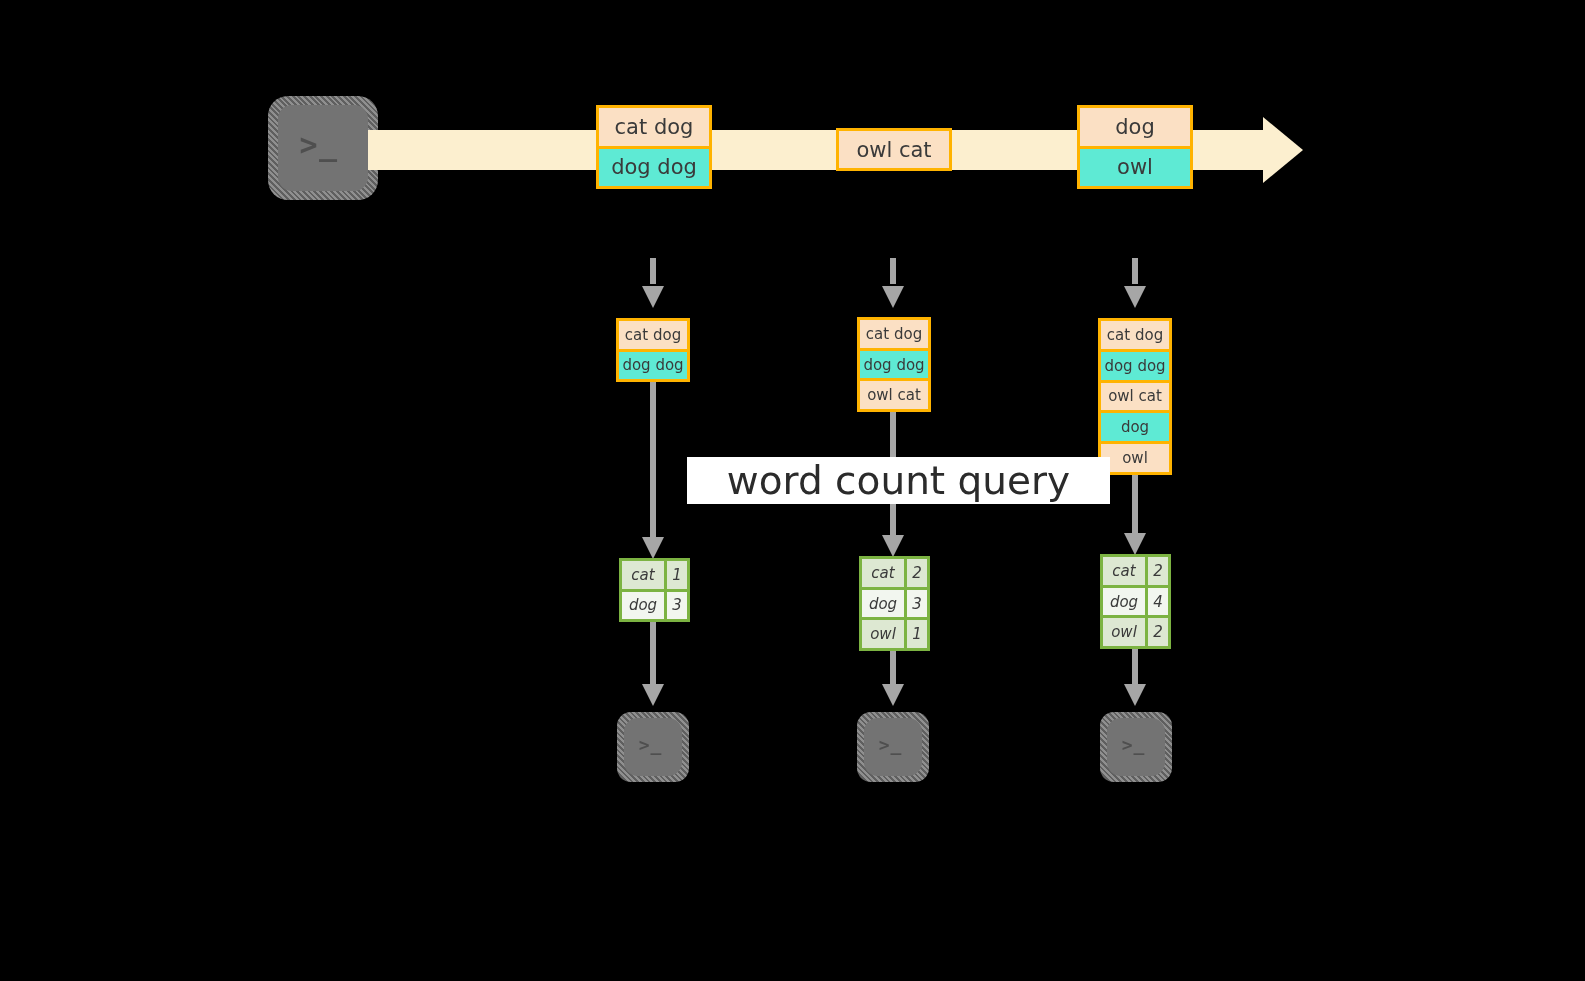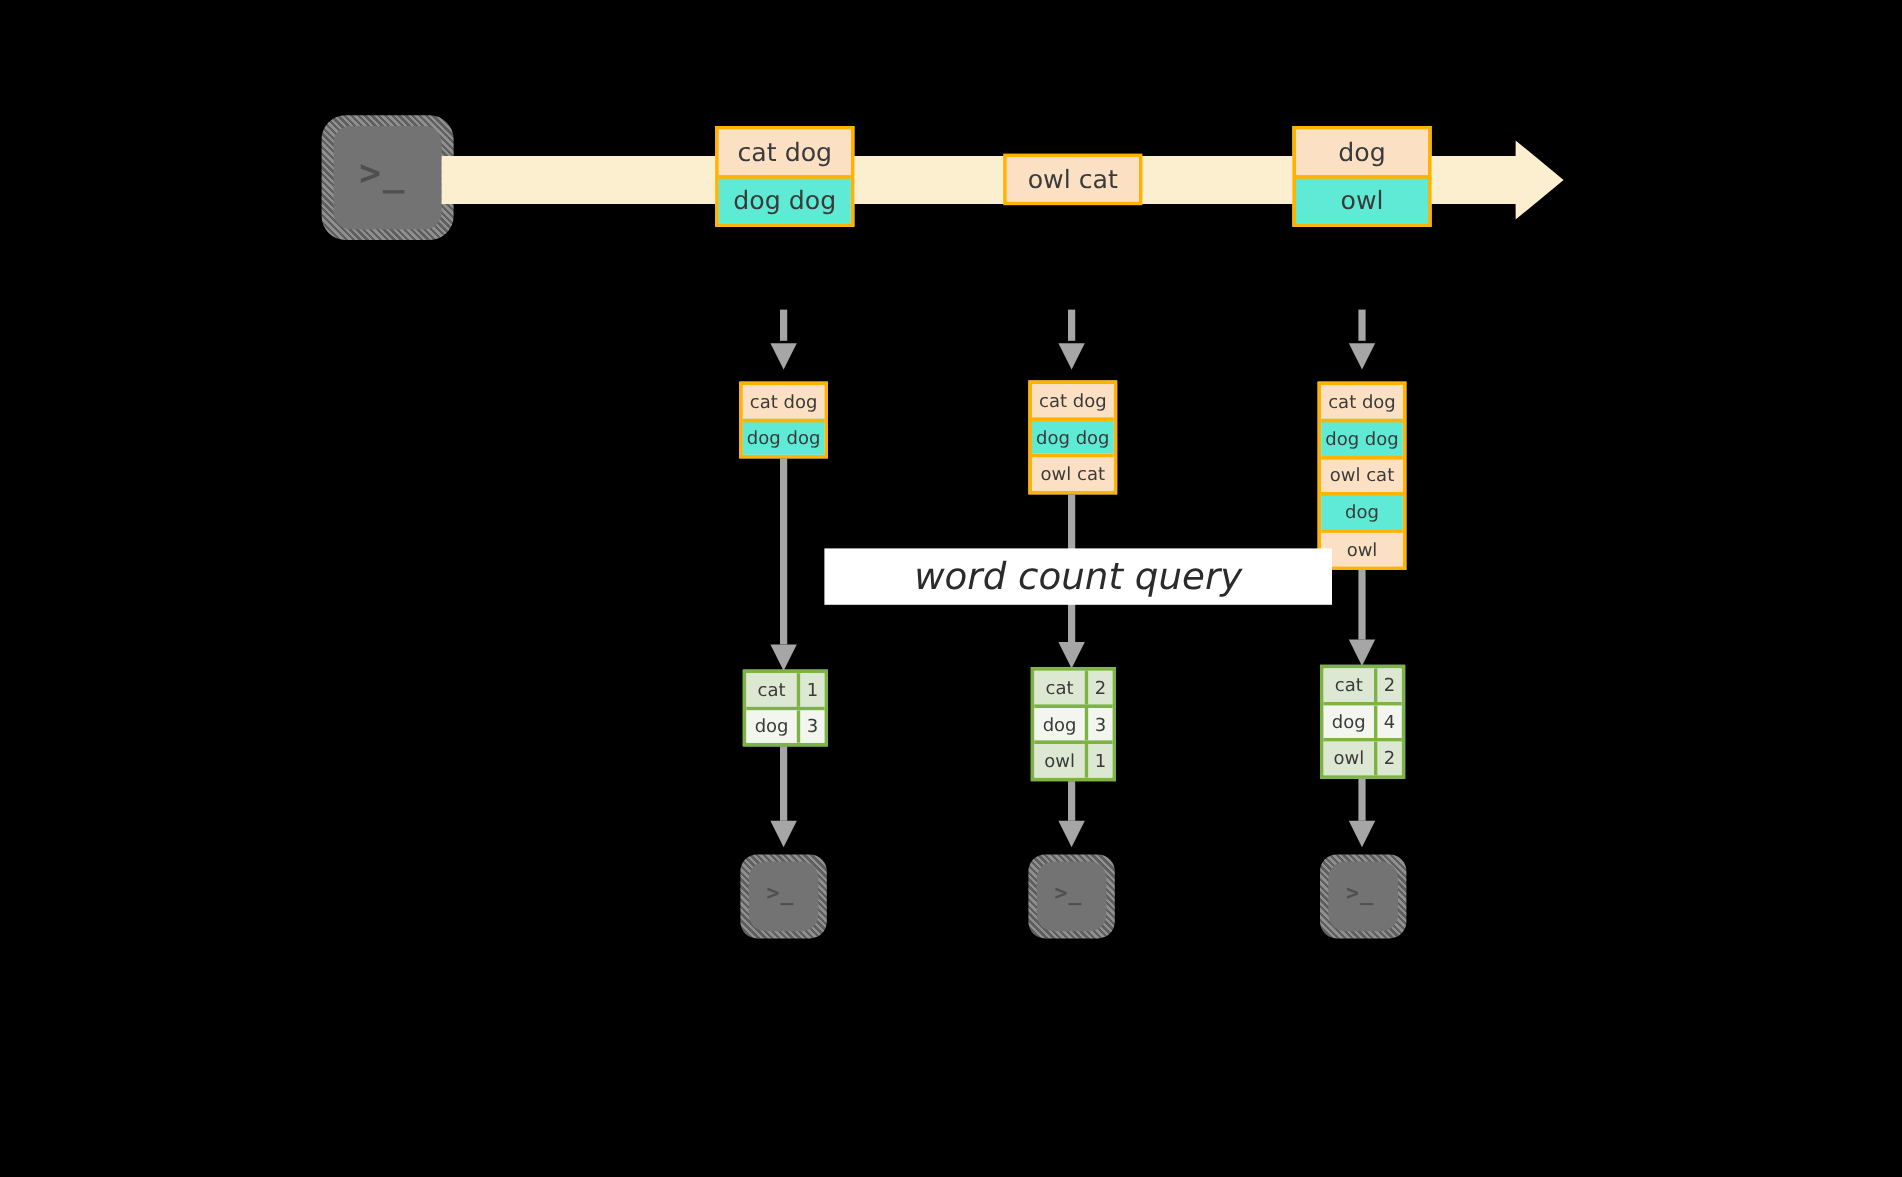--- a/index.html
+++ b/index.html
@@ -87,20 +87,21 @@
     box-sizing: border-box;
     border: 3px solid #7CB342;
     display: flex;
     flex-direction: column;
     background: #EDF2E7;
   }
   .grow {
     flex: 1 1 auto;
     display: flex;
     box-sizing: border-box;
+    font-style: italic;
   }
   .grow + .grow { border-top: 3px solid #7CB342; }
   .gkey, .gval {
     display: flex;
     align-items: center;
     justify-content: center;
     color: #3a3a3a;
     box-sizing: border-box;
     white-space: nowrap;
   }
@@ -260,16 +261,16 @@
 
   <div class="gline" style="left:1132px; top:649px; width:6px; height:35px;"></div>
   <div class="ghead" style="left:1124px; top:684px;"></div>
 
   <div class="term" style="left:1100px; top:712px; width:72px; height:70px; border-radius:14px;">
     <div class="term-inner" style="left:7px; top:6px; right:7px; bottom:6px;"></div>
     <div class="term-glyph" style="font-size:18px; margin-right:5px; margin-bottom:4px;">&gt;_</div>
   </div>
 
   <div class="banner" style="left:687px; top:457px; width:423px; height:47px;">
-    <span style="font-size:31px;font-style:italic;">word count query</span>
+    <span style="font-size:39px;">word count query</span>
   </div>
 
 </div>
 
 </body></html>

